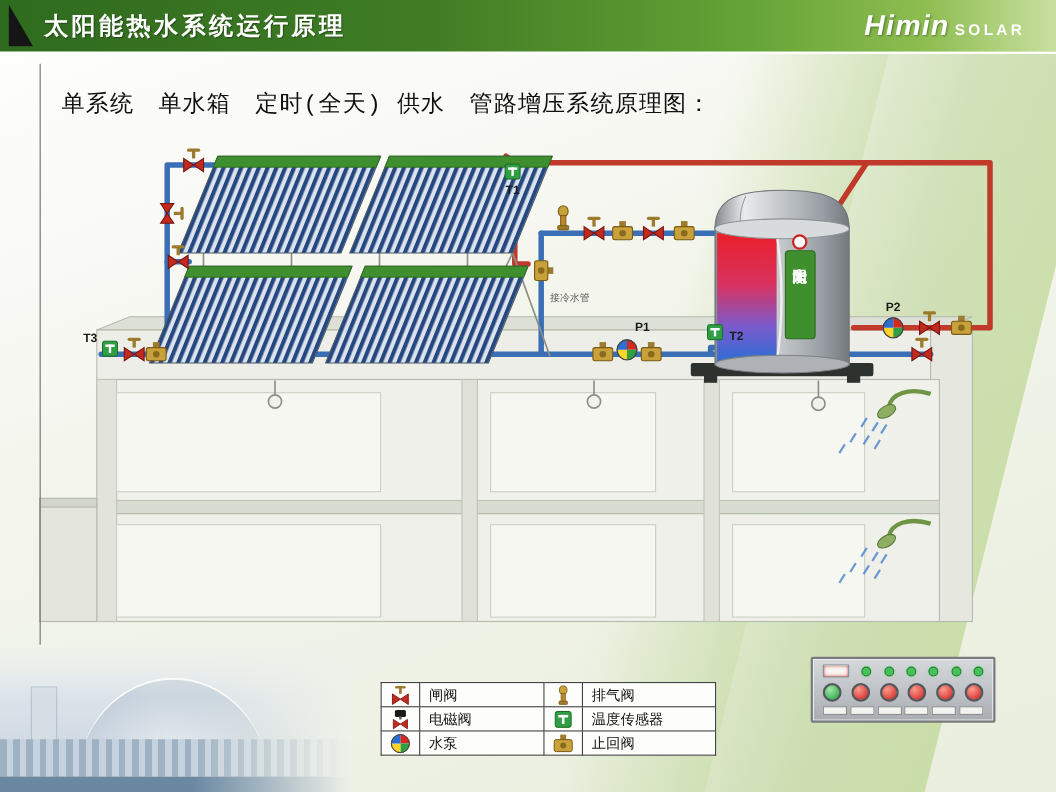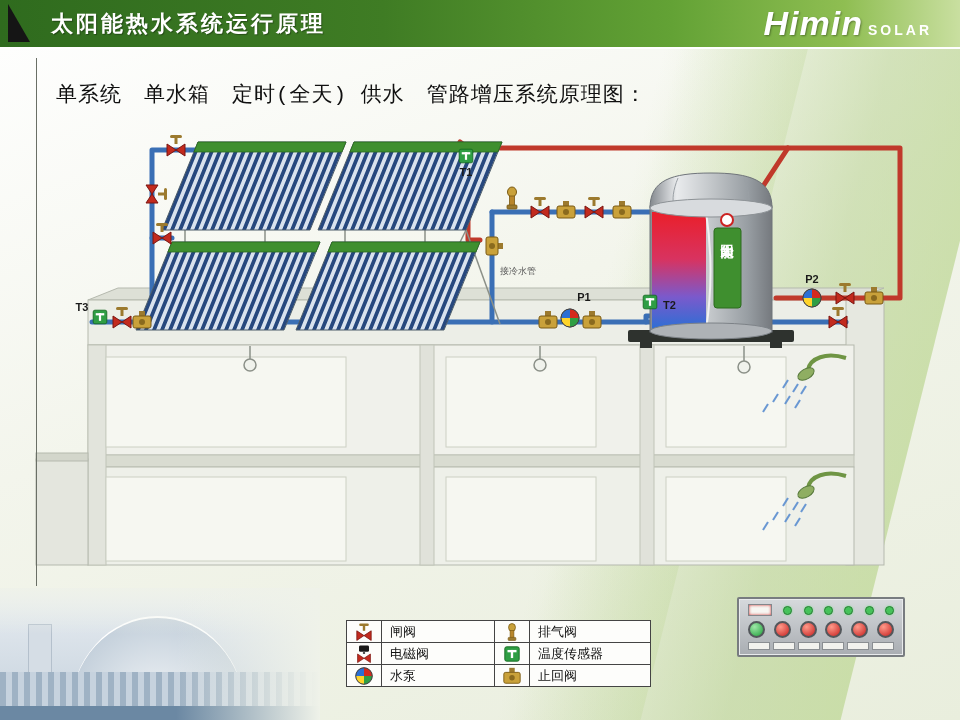--- a/index.html
+++ b/index.html
@@ -12,24 +12,24 @@
            transform:rotate(14deg);transform-origin:top right;z-index:0;}
   .stripe2{position:absolute;right:110px;top:-120px;width:140px;height:1100px;
            background:linear-gradient(90deg,rgba(190,215,150,0),rgba(190,215,150,.30));
            transform:rotate(14deg);transform-origin:top right;z-index:0;}
   
   .header{position:relative;z-index:3;height:47px;display:flex;align-items:center;
           justify-content:space-between;padding:0 28px 0 40px;border-bottom:2px solid #fff;
           background:linear-gradient(90deg,#2f6b1e 0%,#3f7c24 40%,#63a235 70%,#8fbe52 88%,#c9dfa0 100%);}
   .corner-tri{position:absolute;left:8px;top:4px;width:0;height:0;
               border-bottom:38px solid #151515;border-right:22px solid transparent;}
-  .title{margin:11px;font-size:22px;font-weight:bold;color:#fff;letter-spacing:3px;
+  .title{margin:0;font-size:22px;font-weight:bold;color:#fff;letter-spacing:3px;
          text-shadow:1px 1px 1px rgba(0,0,0,.35);}
   .logo{display:flex;align-items:baseline;color:#fff;}
-  .logo-main{font-size:34px;font-weight:bold;font-style:italic;letter-spacing:1px;
+  .logo-main{font-size:26px;font-weight:bold;font-style:italic;letter-spacing:1px;
              text-shadow:1px 1px 2px rgba(0,0,0,.35);}
   .logo-sub{font-size:14px;font-weight:bold;letter-spacing:3px;margin-left:5px;}
   
   .left-rule{position:absolute;left:36px;top:58px;width:1px;height:528px;background:#6a6f66;z-index:2;}
   
   .subtitle{position:absolute;left:56px;top:80px;z-index:2;font-size:21px;color:#101010;
             font-family:Liberation Mono, monospace;letter-spacing:1px;}
   
   .diagram{position:absolute;left:0;top:112px;width:960px;height:480px;z-index:1;}
   .diagram text{font-family:"Liberation Sans",sans-serif;}

